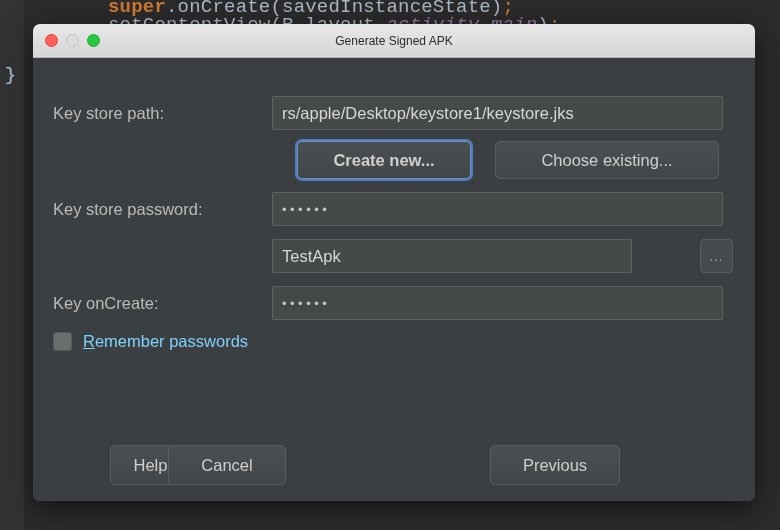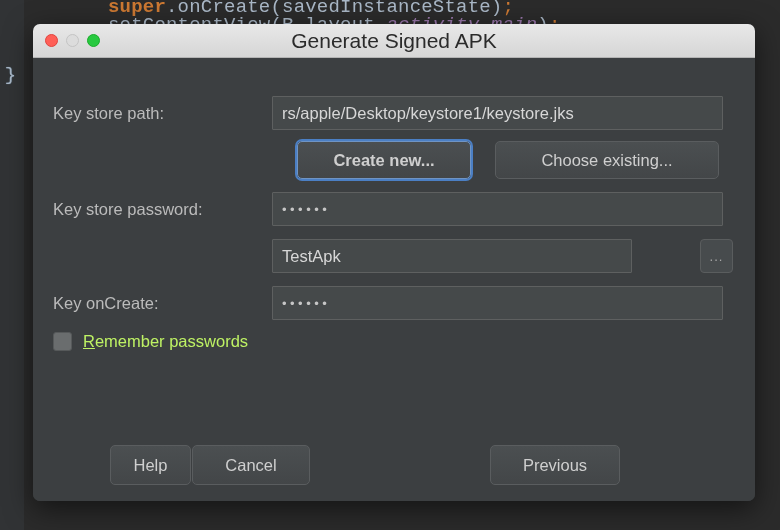--- a/index.html
+++ b/index.html
@@ -94,21 +94,21 @@
     display: block;
   }
   #close-button    { background: #ff5f57; border: 1px solid #e0443e; }
   #minimize-button { background: #dcdcdc; border: 1px solid #c4c4c4; }
   #zoom-button     { background: #28c940; border: 1px solid #1aad2b; }
 
   #dialog-title {
     position: absolute;
     left: 0; right: 0;
     text-align: center;
-    font-size: 21px;
+    font-size: 12px;
     color: #2b2b2b;
     font-family: "Liberation Sans", sans-serif;
   }
 
   #dialog-body {
     position: relative;
     height: 443px;
     background: #3c3f41;
     padding: 16px;
   }
@@ -219,21 +219,21 @@
   }
   #remember-passwords-checkbox {
     width: 19px;
     height: 19px;
     border-radius: 3px;
     background: #6a6d6e;
     border: 1px solid #56595a;
   }
   #remember-passwords-label {
     font-size: 16.5px;
-    color: #bef264;
+    color: #7dd3fc;
   }
   #remember-passwords-label .mnemonic {
     text-decoration: underline;
   }
 
   
   #dialog-footer {
     position: absolute;
     left: 0; right: 0;
     bottom: 14px;
@@ -247,21 +247,21 @@
     background: linear-gradient(to bottom, #4b4f51 0%, #434648 100%);
     border: 1px solid #5a5d5f;
     color: #cfcfcf;
     font-size: 16.5px;
     display: flex;
     align-items: center;
     justify-content: center;
     cursor: default;
   }
   #help-button     { left: 33px;  width: 81px; margin-left: 44px;  }
-  #cancel-button   { left: 135px; width: 118px; margin-left: 24px; }
+  #cancel-button   { left: 135px; width: 118px; }
   #previous-button { left: 457px; width: 130px; }
   #next-button {
     left: 601px;
     width: 86px;
     background: linear-gradient(to bottom, #3c5a83 0%, #2f4straight 100%);
     background: linear-gradient(to bottom, #3f5d86 0%, #2d4straight 100%);
     background: linear-gradient(to bottom, #3f5d86 0%, #2c4266 100%);
     border: 1px solid #5d7ba6;
     color: #e2e6ea;
   }

